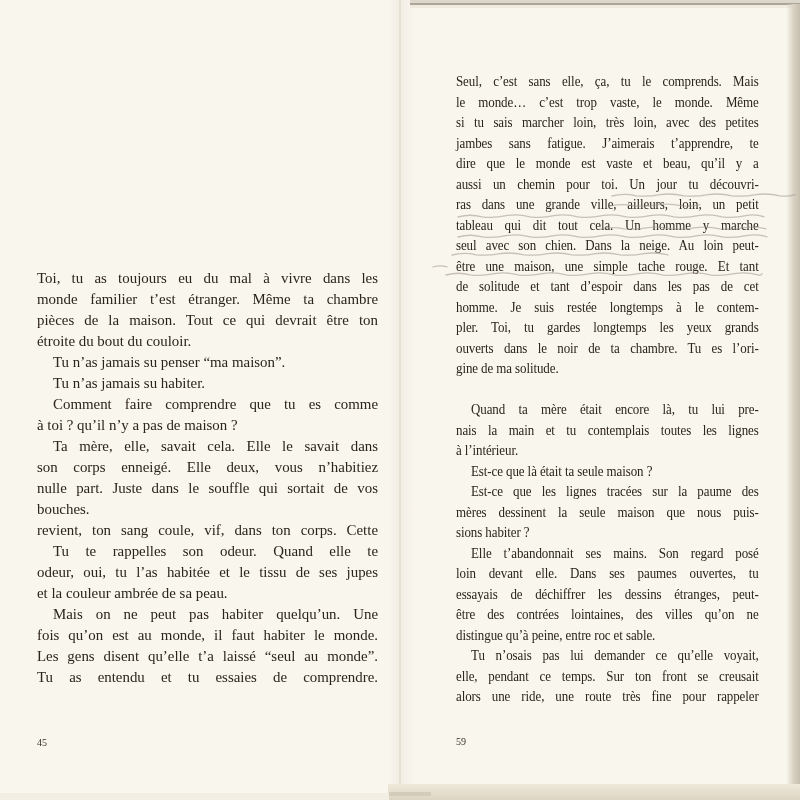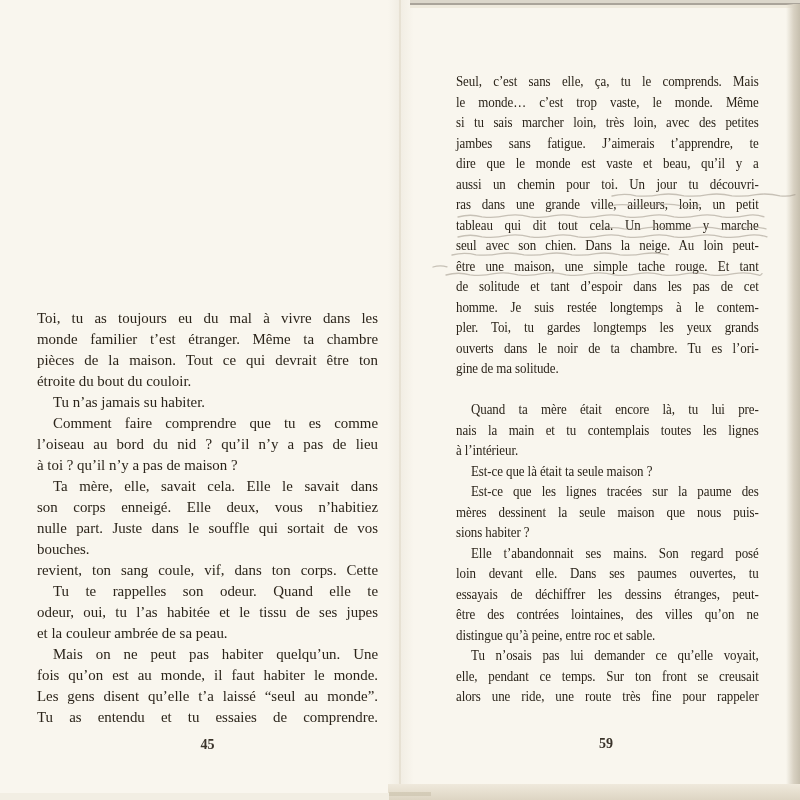--- a/index.html
+++ b/index.html
@@ -1,26 +1,26 @@
 <!DOCTYPE html>
 <html><head>
 <meta charset="utf-8">
 <style>
   html,body{margin:0;padding:0;}
   #scan{position:relative;width:800px;height:800px;background:#f9f6ee;overflow:hidden;
         font-family:"Liberation Serif", serif;color:#2b241a;}
-  #left-col{position:absolute;left:37px;top:268px;width:341px;font-size:14.9px;line-height:21px;margin-top:40px;}
+  #left-col{position:absolute;left:37px;top:268px;width:341px;font-size:14.9px;line-height:21px;}
   #right-wrap{position:absolute;left:456px;top:72px;width:322px;transform:scaleX(0.94);transform-origin:0 0;}
   #right-col{width:322px;font-size:13.8px;line-height:20.5px;letter-spacing:-0.1px;}
   .line{text-align:justify;text-align-last:justify;height:auto;white-space:normal;hyphens:none;}
   .line.end{text-align-last:left;}
   .line.indent{text-indent:16px;}
   #left-col .line{min-height:21px;}
   #right-col .line{min-height:20.5px;}
-  .pagenum{position:absolute;text-align:center;font-size:14px;color:#3a332a;font-weight:bold;}
+  .pagenum{position:absolute;font-size:10px;color:#3a332a;}
   #pagenum-left{left:37px;top:737px;width:341px;}
   #pagenum-right{left:456px;top:736px;width:300px;}
   
   #gutter-line{position:absolute;left:399px;top:0;width:2px;height:800px;background:#e7e1d3;}
   #gutter-shade{position:absolute;left:388px;top:0;width:26px;height:800px;
      background:linear-gradient(to right, rgba(205,196,178,0), rgba(205,196,178,0.18) 45%, rgba(205,196,178,0) 100%);}
   #top-edge{position:absolute;left:410px;top:0;width:390px;height:8px;
      background:linear-gradient(#dcd7cb 0 3px, #aaa49a 3px 5px, #efeadd 5px 8px);}
   #right-edge{position:absolute;left:786px;top:4px;width:14px;height:784px;
      background:linear-gradient(to right, rgba(205,197,180,0), #d8d1c2 55%, #c6bfae);}
@@ -42,23 +42,23 @@
   <div id="right-edge"></div>
   <div id="bottom-edge"></div>
   <div id="bottom-edge-dark"></div>
   <div id="bottom-left-shade"></div>
 
   <div id="left-col">
       <div class="line">Toi, tu as toujours eu du mal à vivre dans les</div>
       <div class="line">monde familier t’est étranger. Même ta chambre</div>
       <div class="line">pièces de la maison. Tout ce qui devrait être ton</div>
       <div class="line end">étroite du bout du couloir.</div>
+      <div class="line indent end">Tu n’as jamais su penser “ma maison”.</div>
       <div class="line indent end">Tu n’as jamais su habiter.</div>
       <div class="line indent">Comment faire comprendre que tu es comme</div>
-      <div class="line">l’oiseau au bord du nid ? qu’il n’y a pas de lieu</div>
       <div class="line end">à toi ? qu’il n’y a pas de maison ?</div>
       <div class="line indent">Ta mère, elle, savait cela. Elle le savait dans</div>
       <div class="line">son corps enneigé. Elle deux, vous n’habitiez</div>
       <div class="line">nulle part. Juste dans le souffle qui sortait de vos</div>
       <div class="line end">bouches.</div>
       <div class="line">revient, ton sang coule, vif, dans ton corps. Cette</div>
       <div class="line indent">Tu te rappelles son odeur. Quand elle te</div>
       <div class="line">odeur, oui, tu l’as habitée et le tissu de ses jupes</div>
       <div class="line end">et la couleur ambrée de sa peau.</div>
       <div class="line indent">Mais on ne peut pas habiter quelqu’un. Une</div>

